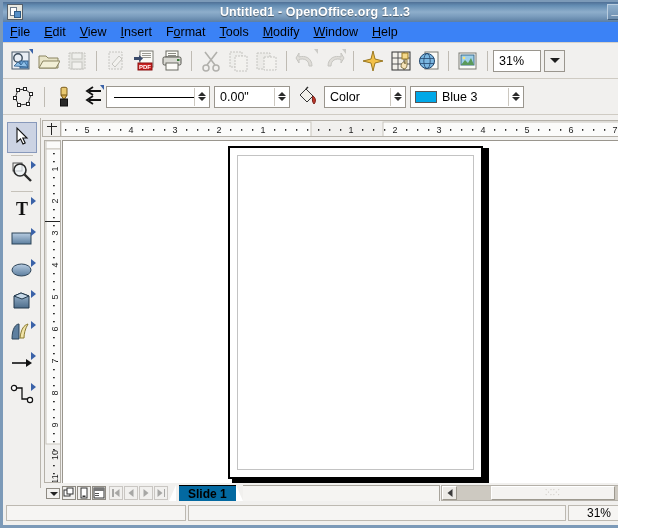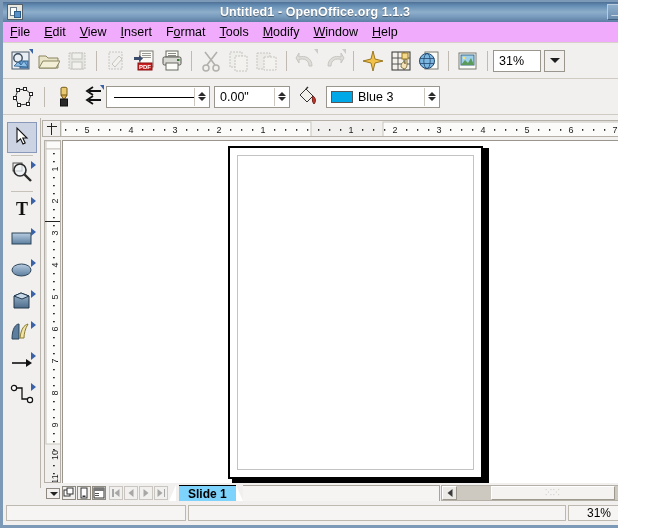--- a/index.html
+++ b/index.html
@@ -106,21 +106,21 @@
     line-height: 14px;
     text-align: center;
   }
   .tbtn-min span { line-height: 8px; font-size: 14px; }
 
   
   .menubar {
     position: absolute;
     left: 3px; top: 22px;
     width: 660px; height: 21px;
-    background: #f0abfc;
+    background: #3b82f6;
     display: flex;
     align-items: center;
     box-sizing: border-box;
     border-bottom: 1px solid #d6d2ca;
   }
   .menu-item {
     padding: 2px 7px 3px 7px;
     font-size: 12.5px;
     color: #000000;
     cursor: default;
@@ -371,21 +371,21 @@
   .tab-active {
     position: relative;
     height: 16px;
     display: flex;
     align-items: center;
     padding: 0 9px 0 9px;
     margin-left: 3px;
     font-size: 12px;
     font-weight: bold;
     color: #000000;
-    background: #7dd3fc;
+    background: #0369a1;
     border-top: 1px solid #000000;
     box-sizing: border-box;
     cursor: pointer;
     white-space: nowrap;
   }
   .tab-slant-l, .tab-slant-r {
     width: 7px; height: 16px;
     position: relative;
     flex: 0 0 auto;
   }
@@ -797,20 +797,27 @@
     <div class="tb-btn" style="margin-left:4px">
       <div class="g">
         <svg width="22" height="22" viewBox="0 0 22 22">
           <path d="M3 9 L9 3 L16 10 L10 16 Z" fill="#f2f0ea" stroke="#333"></path>
           <path d="M9 3 L11 1" stroke="#333" stroke-width="1.5"></path>
           <path d="M16 10 c3 2 3 6 1 8 c-2 -2 -2 -6 -1 -8z" fill="#c0392b" stroke="#7a2018"></path>
         </svg>
       </div>
     </div>
 
+    <div class="combo" style="width:82px; margin-left:2px">
+      <span class="lbl">Color</span>
+      <div class="spin">
+        <span class="ar-up2"></span>
+          <span class="ar-dn2"></span>
+      </div>
+    </div>
 
     <div class="combo" style="width:114px; margin-left:4px">
       <div class="swatch" style="background:#00a8e8"></div>
       <span class="lbl">Blue 3</span>
       <div class="spin">
         <span class="ar-up2"></span>
           <span class="ar-dn2"></span>
       </div>
     </div>
   </div>

